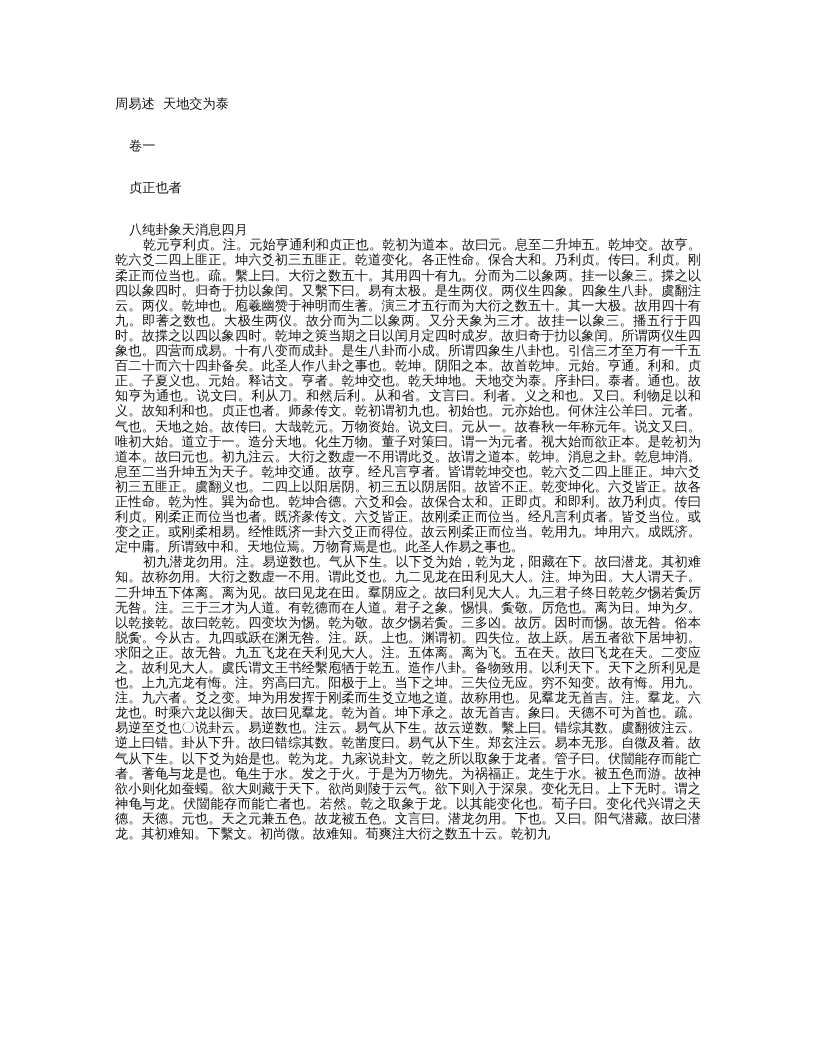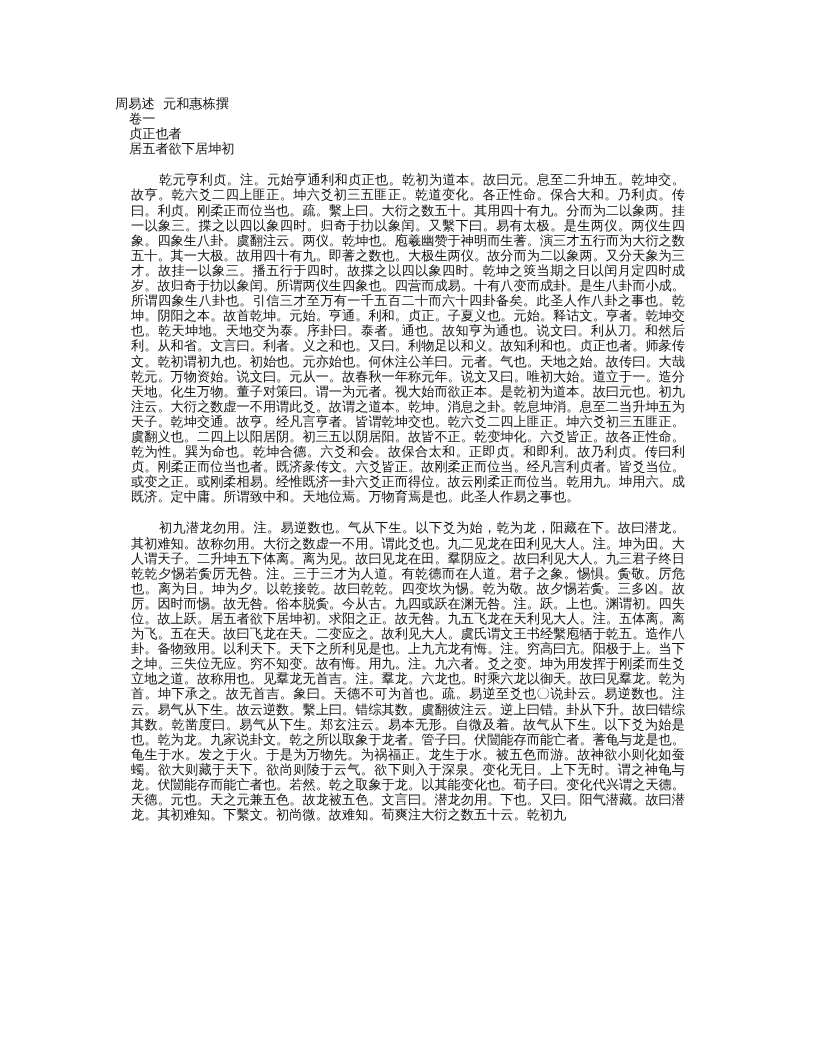--- a/index.html
+++ b/index.html
@@ -32,46 +32,47 @@
   }
   .line-title {
     white-space: pre;
     text-align: left;
   }
   .head-line {
     white-space: pre;
     text-align: left;
     text-indent: 0;
     padding-left: 14px;
+    margin-top: 27px;
   }
   .para {
     text-indent: 28px;
     text-align: justify;
     text-justify: inter-character;
-    margin: 16px;
+    margin: 0;
     word-break: break-all;
     overflow-wrap: anywhere;
   }
   .spacer-after-head {
     height: 0px;
   }
 </style>
 </head>
 <body>
 
 <div class="page">
   <div class="doc-body">
 
-    <div class="line-title">周易述  元和惠栋撰</div>
+    <div class="line-title">周易述  天地交为泰</div>
 
     <div class="head-line">卷一</div>
 
     <div class="head-line">贞正也者</div>
 
-    <div class="head-line">居五者欲下居坤初</div>
+    <div class="head-line">八纯卦象天消息四月</div>
 
     <div class="spacer-after-head"></div>
 
     <p class="para">乾元亨利贞。注。元始亨通利和贞正也。乾初为道本。故曰元。息至二升坤五。乾坤交。故亨。乾六爻二四上匪正。坤六爻初三五匪正。乾道变化。各正性命。保合大和。乃利贞。传曰。利贞。刚柔正而位当也。疏。繫上曰。大衍之数五十。其用四十有九。分而为二以象两。挂一以象三。揲之以四以象四时。归奇于扐以象闰。又繫下曰。易有太极。是生两仪。两仪生四象。四象生八卦。虞翻注云。两仪。乾坤也。庖羲幽赞于神明而生蓍。演三才五行而为大衍之数五十。其一大极。故用四十有九。即蓍之数也。大极生两仪。故分而为二以象两。又分天象为三才。故挂一以象三。播五行于四时。故揲之以四以象四时。乾坤之筴当期之日以闰月定四时成岁。故归奇于扐以象闰。所谓两仪生四象也。四营而成易。十有八变而成卦。是生八卦而小成。所谓四象生八卦也。引信三才至万有一千五百二十而六十四卦备矣。此圣人作八卦之事也。乾坤。阴阳之本。故首乾坤。元始。亨通。利和。贞正。子夏义也。元始。释诂文。亨者。乾坤交也。乾天坤地。天地交为泰。序卦曰。泰者。通也。故知亨为通也。说文曰。利从刀。和然后利。从和省。文言曰。利者。义之和也。又曰。利物足以和义。故知利和也。贞正也者。师彖传文。乾初谓初九也。初始也。元亦始也。何休注公羊曰。元者。气也。天地之始。故传曰。大哉乾元。万物资始。说文曰。元从一。故春秋一年称元年。说文又曰。唯初大始。道立于一。造分天地。化生万物。董子对策曰。谓一为元者。视大始而欲正本。是乾初为道本。故曰元也。初九注云。大衍之数虚一不用谓此爻。故谓之道本。乾坤。消息之卦。乾息坤消。息至二当升坤五为天子。乾坤交通。故亨。经凡言亨者。皆谓乾坤交也。乾六爻二四上匪正。坤六爻初三五匪正。虞翻义也。二四上以阳居阴。初三五以阴居阳。故皆不正。乾变坤化。六爻皆正。故各正性命。乾为性。巽为命也。乾坤合德。六爻和会。故保合太和。正即贞。和即利。故乃利贞。传曰利贞。刚柔正而位当也者。既济彖传文。六爻皆正。故刚柔正而位当。经凡言利贞者。皆爻当位。或变之正。或刚柔相易。经惟既济一卦六爻正而得位。故云刚柔正而位当。乾用九。坤用六。成既济。定中庸。所谓致中和。天地位焉。万物育焉是也。此圣人作易之事也。</p>
 
     <p class="para">初九潜龙勿用。注。易逆数也。气从下生。以下爻为始，乾为龙，阳藏在下。故曰潜龙。其初难知。故称勿用。大衍之数虚一不用。谓此爻也。九二见龙在田利见大人。注。坤为田。大人谓天子。二升坤五下体离。离为见。故曰见龙在田。羣阴应之。故曰利见大人。九三君子终日乾乾夕惕若夤厉无咎。注。三于三才为人道。有乾德而在人道。君子之象。惕惧。夤敬。厉危也。离为日。坤为夕。以乾接乾。故曰乾乾。四变坎为惕。乾为敬。故夕惕若夤。三多凶。故厉。因时而惕。故无咎。俗本脱夤。今从古。九四或跃在渊无咎。注。跃。上也。渊谓初。四失位。故上跃。居五者欲下居坤初。求阳之正。故无咎。九五飞龙在天利见大人。注。五体离。离为飞。五在天。故曰飞龙在天。二变应之。故利见大人。虞氏谓文王书经繫庖牺于乾五。造作八卦。备物致用。以利天下。天下之所利见是也。上九亢龙有悔。注。穷高曰亢。阳极于上。当下之坤。三失位无应。穷不知变。故有悔。用九。注。九六者。爻之变。坤为用发挥于刚柔而生爻立地之道。故称用也。见羣龙无首吉。注。羣龙。六龙也。时乘六龙以御天。故曰见羣龙。乾为首。坤下承之。故无首吉。象曰。天德不可为首也。疏。易逆至爻也〇说卦云。易逆数也。注云。易气从下生。故云逆数。繫上曰。错综其数。虞翻彼注云。逆上曰错。卦从下升。故曰错综其数。乾凿度曰。易气从下生。郑玄注云。易本无形。自微及着。故气从下生。以下爻为始是也。乾为龙。九家说卦文。乾之所以取象于龙者。管子曰。伏闓能存而能亡者。蓍龟与龙是也。龟生于水。发之于火。于是为万物先。为祸福正。龙生于水。被五色而游。故神欲小则化如蚕蠋。欲大则藏于天下。欲尚则陵于云气。欲下则入于深泉。变化无日。上下无时。谓之神龟与龙。伏闓能存而能亡者也。若然。乾之取象于龙。以其能变化也。荀子曰。变化代兴谓之天德。天德。元也。天之元兼五色。故龙被五色。文言曰。潜龙勿用。下也。又曰。阳气潜藏。故曰潜龙。其初难知。下繫文。初尚微。故难知。荀爽注大衍之数五十云。乾初九</p>
 
   </div>
 </div>
 

